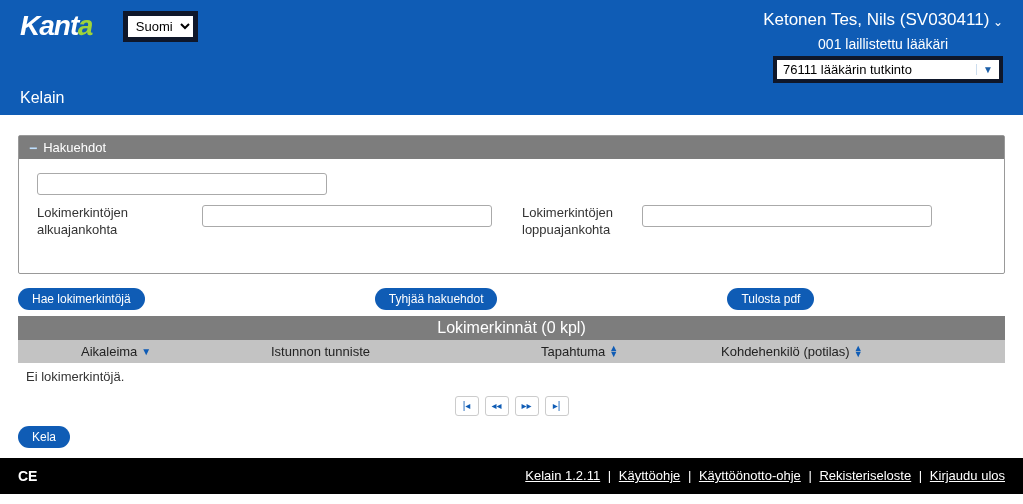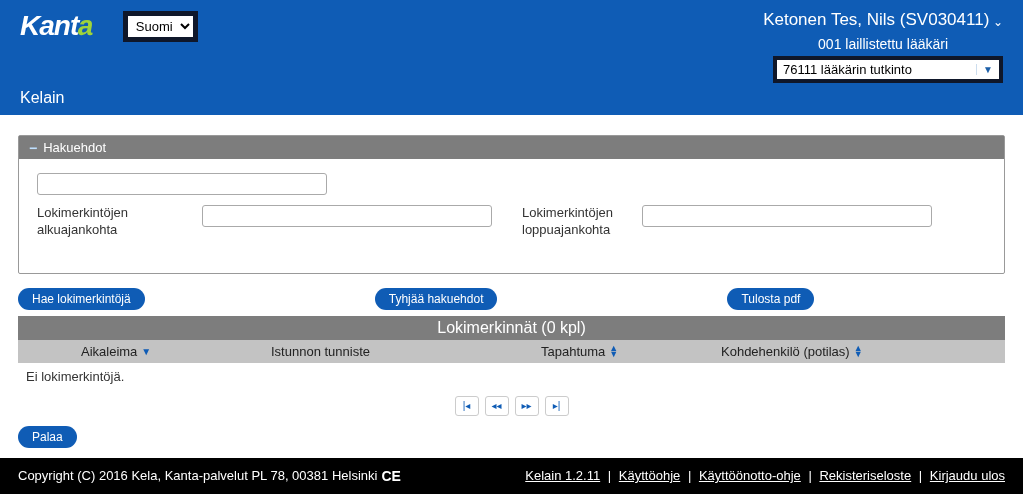--- a/index.html
+++ b/index.html
@@ -169,26 +169,25 @@
   </div>
   <div class="empty-row">Ei lokimerkintöjä.</div>
 
   <div class="pager">
     <div class="pager-btn">|◂</div>
     <div class="pager-btn">◂◂</div>
     <div class="pager-btn">▸▸</div>
     <div class="pager-btn">▸|</div>
   </div>
 
-  <button class="btn">Palaa</button>
+  <button class="btn">Kela</button>
 </div>
 
 <div class="footer">
   <div class="footer-left">
-    <span>Copyright (C) 2016 Kela, Kanta-palvelut PL 78, 00381 Helsinki</span>
     <span class="ce">CE</span>
   </div>
   <div class="footer-links">
     <span class="link">Kelain 1.2.11</span>
     <span class="sep">|</span>
     <span class="link">Käyttöohje</span>
     <span class="sep">|</span>
     <span class="link">Käyttöönotto-ohje</span>
     <span class="sep">|</span>
     <span class="link">Rekisteriseloste</span>

